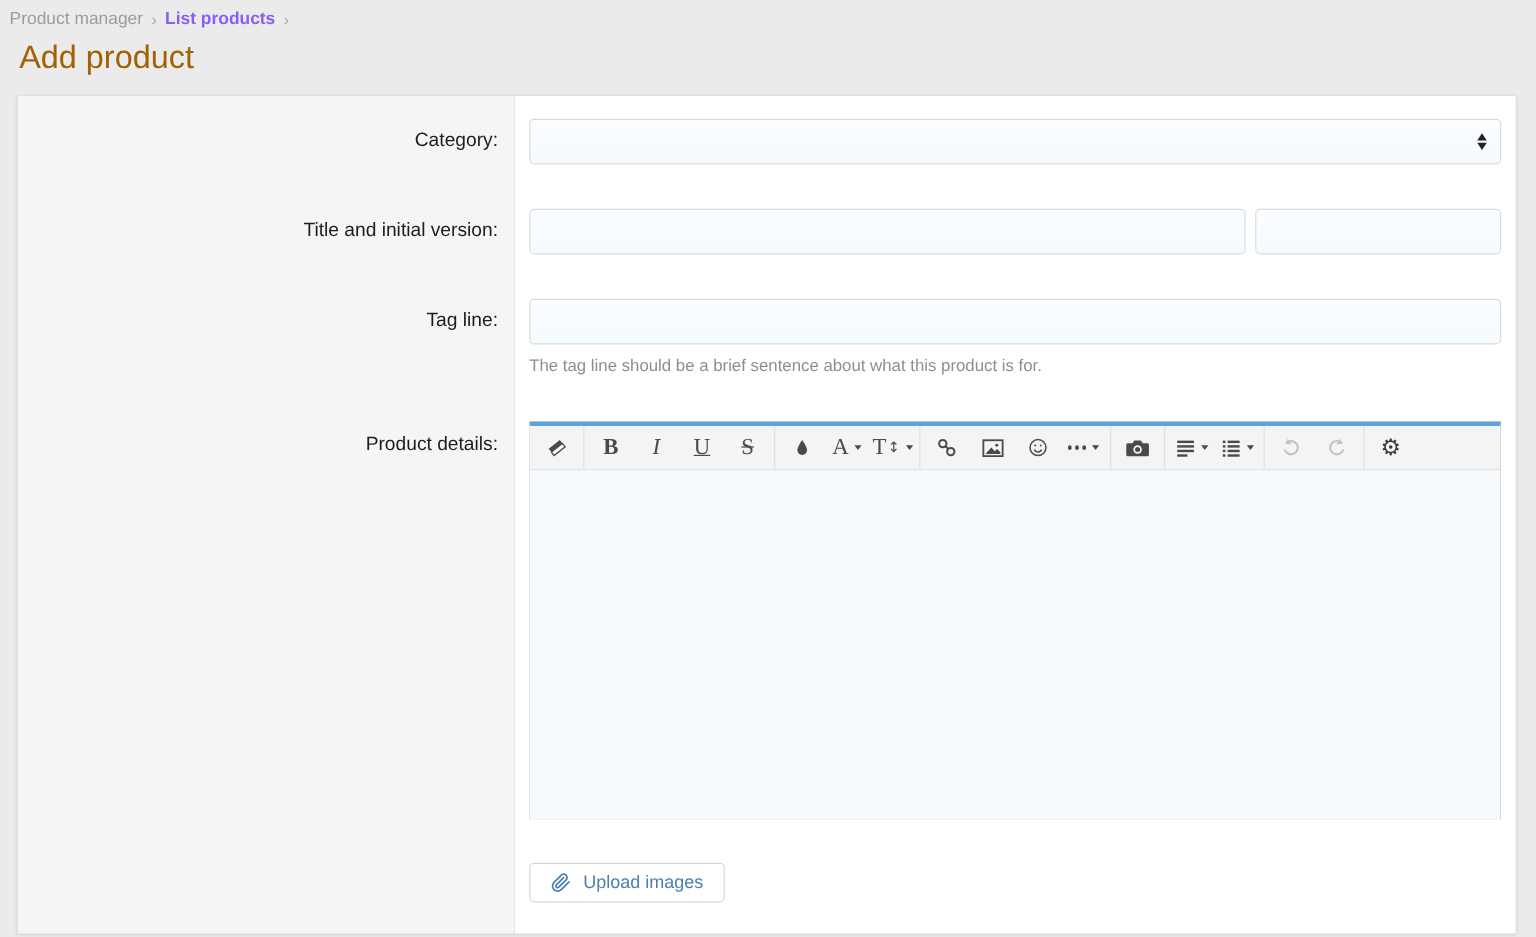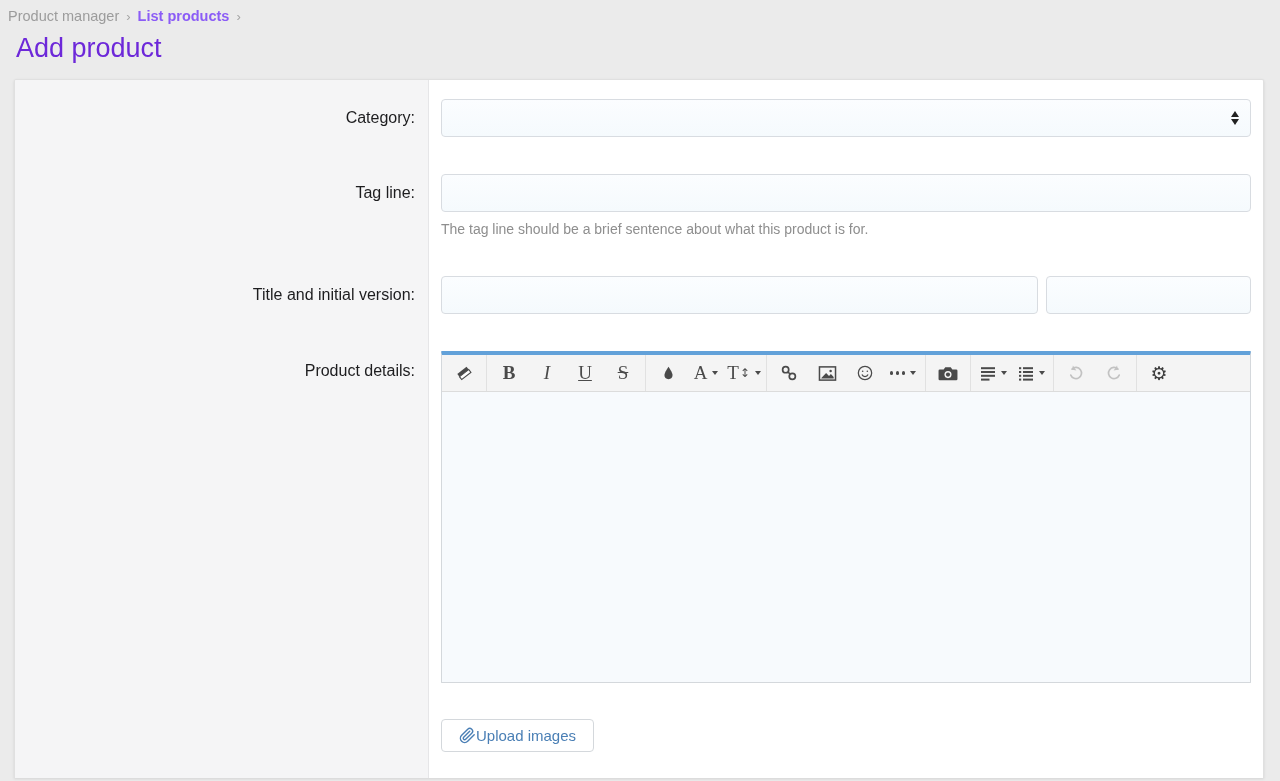--- a/index.html
+++ b/index.html
@@ -15,21 +15,21 @@
     font-size:14.5px;
     color:#9c9c9c;
     display:flex; align-items:center; gap:7px;
   }
   .breadcrumb .crumb-strong { font-weight:bold; color:#8b5cf6; }
   .breadcrumb .sep { color:#a5a5a5; font-size:13px; }
   .page-title {
     margin:9px 0 15px 16px;
     font-size:27px;
     font-weight:400;
-    color:#6d28d9;
+    color:#a16207;
   }
   
   .card {
     margin-left:14px;
     width:1250px;
     height:699px;
     background:linear-gradient(to right,#f5f5f6 0,#f5f5f6 413px,#e6e6e8 413px,#e6e6e8 414px,#ffffff 414px);
     border:1px solid #e0e0e0;
     border-bottom:none;
     box-shadow:0 1px 3px rgba(0,0,0,.10);
@@ -123,20 +123,21 @@
   .editor-content {
     height:290px;
     background:#f7fafd;
     outline:none;
   }
   
   .upload-btn {
     margin-top:36px;
     display:inline-flex;
     align-items:center;
+    gap:10px;
     height:33px;
     padding:0 17px;
     background:#fff;
     border:1px solid #d4d8dc;
     border-radius:4px;
     font-size:15px;
     color:#4a7fb5;
     cursor:pointer;
   }
   svg { display:block; }
@@ -161,35 +162,35 @@
       <div class="select-box">
         <span></span>
         <span class="select-arrows">
           <span class="arr-up"></span>
             <span class="arr-down"></span>
         </span>
       </div>
     </div>
   </div>
 
-  <div class="form-row" style="margin-bottom:39px;">
-    <div class="row-label" style="align-self:flex-start; padding-top:10px;">Tag line:</div>
-    <div class="row-field">
-      <input type="text" class="text-input" value="" style="">
-      <div class="help-text">The tag line should be a brief sentence about what this product is for.</div>
-    </div>
-  </div>
-
   <div class="form-row">
     <div class="row-label">Title and initial version:</div>
     <div class="row-field">
       <div class="dual-inputs">
         <input type="text" class="text-input grow" value="" style="">
         <input type="text" class="text-input small" value="" style="">
       </div>
+    </div>
+  </div>
+
+  <div class="form-row" style="margin-bottom:39px;">
+    <div class="row-label" style="align-self:flex-start; padding-top:10px;">Tag line:</div>
+    <div class="row-field">
+      <input type="text" class="text-input" value="" style="">
+      <div class="help-text">The tag line should be a brief sentence about what this product is for.</div>
     </div>
   </div>
 
   <div class="form-row top-align" style="margin-bottom:12px;">
     <div class="row-label">Product details:</div>
     <div class="row-field">
       <div class="editor">
         <div class="editor-toolbar">
 
           <div class="tb-group">

